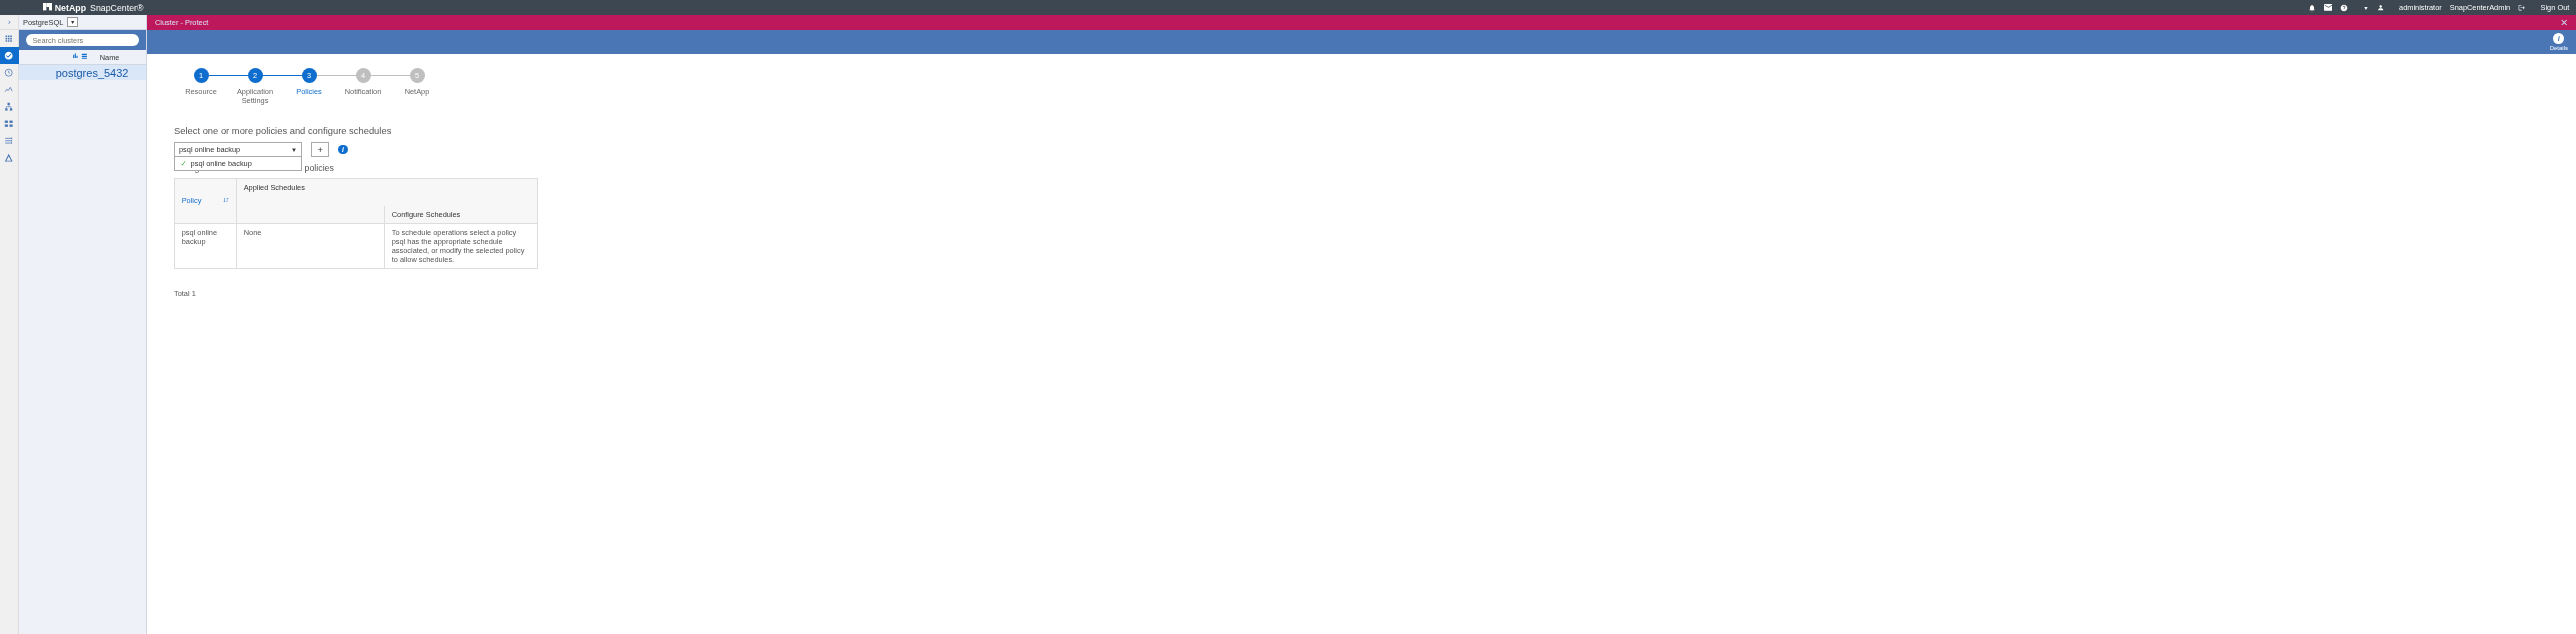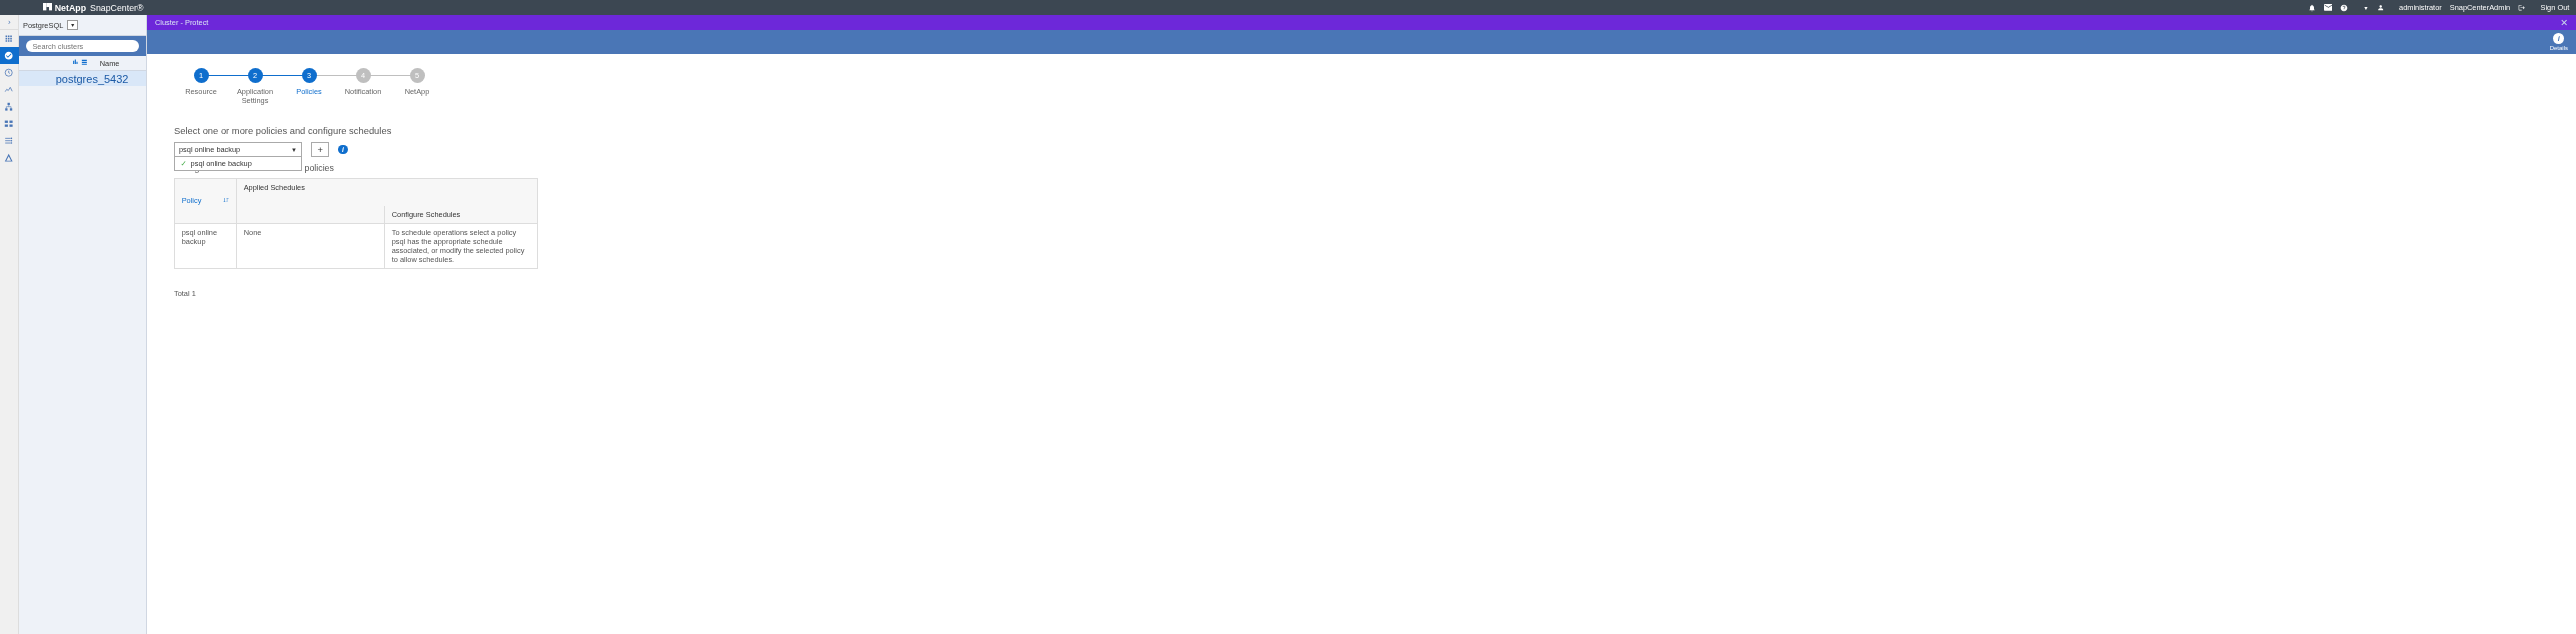--- a/index.html
+++ b/index.html
@@ -77,21 +77,21 @@
       color: #fff;
     }
     .sidebar {
       width: 128px;
       background: #eef2f8;
       border-right: 0.7px solid #d0d7e2;
       display: flex;
       flex-direction: column;
     }
     .sidebar-header {
-      height: 21px;
+      height: 15px;
       background: #eef2f8;
       border-bottom: 0.7px solid #d0d7e2;
       display: flex;
       align-items: center;
       padding: 0 4px;
       gap: 4px;
       font-size: 7.4px;
     }
     .sidebar-header .dropbox {
       border: 0.7px solid #999;
@@ -157,21 +157,21 @@
     }
     .content {
       flex: 1;
       display: flex;
       flex-direction: column;
       background: #fff;
       position: relative;
     }
     .crumb-bar {
       height: 15px;
-      background: #6d28d9;
+      background: #be185d;
       color: #dbe6f5;
       display: flex;
       align-items: center;
       padding: 0 8px;
       font-size: 7.4px;
       justify-content: space-between;
     }
     .crumb-bar .close-x {
       font-size: 9.4px;
       color: #c9d7ec;

